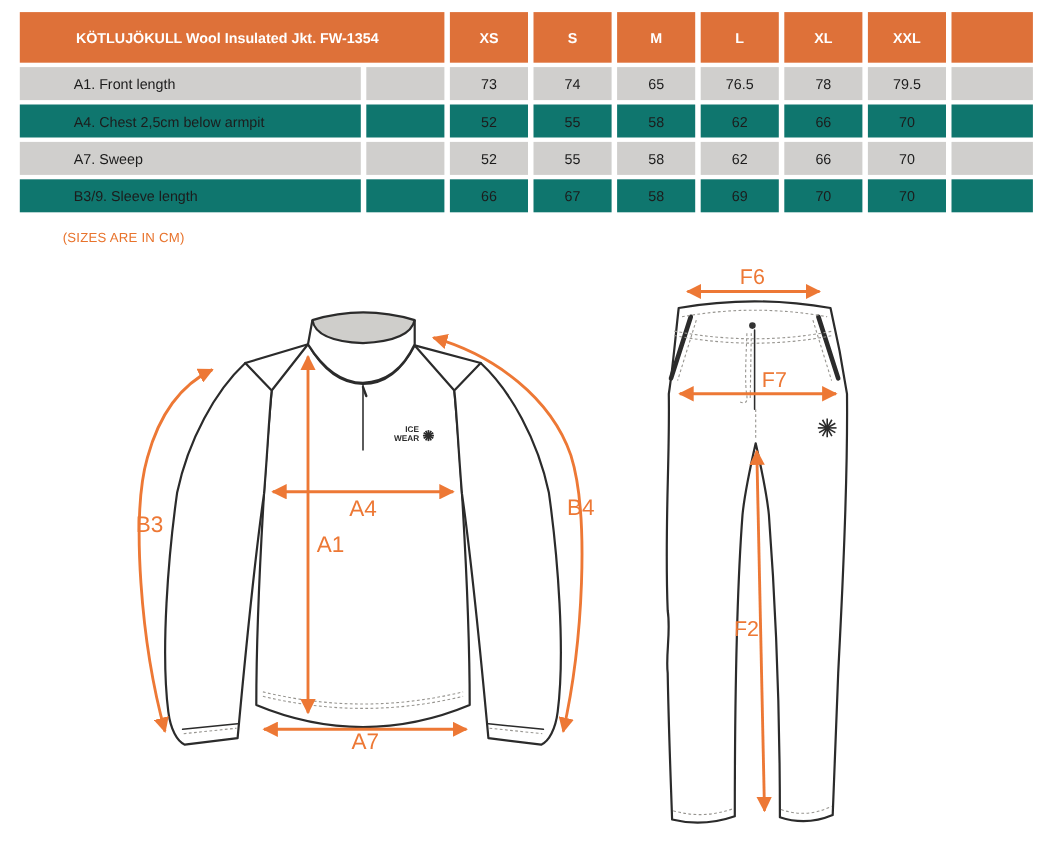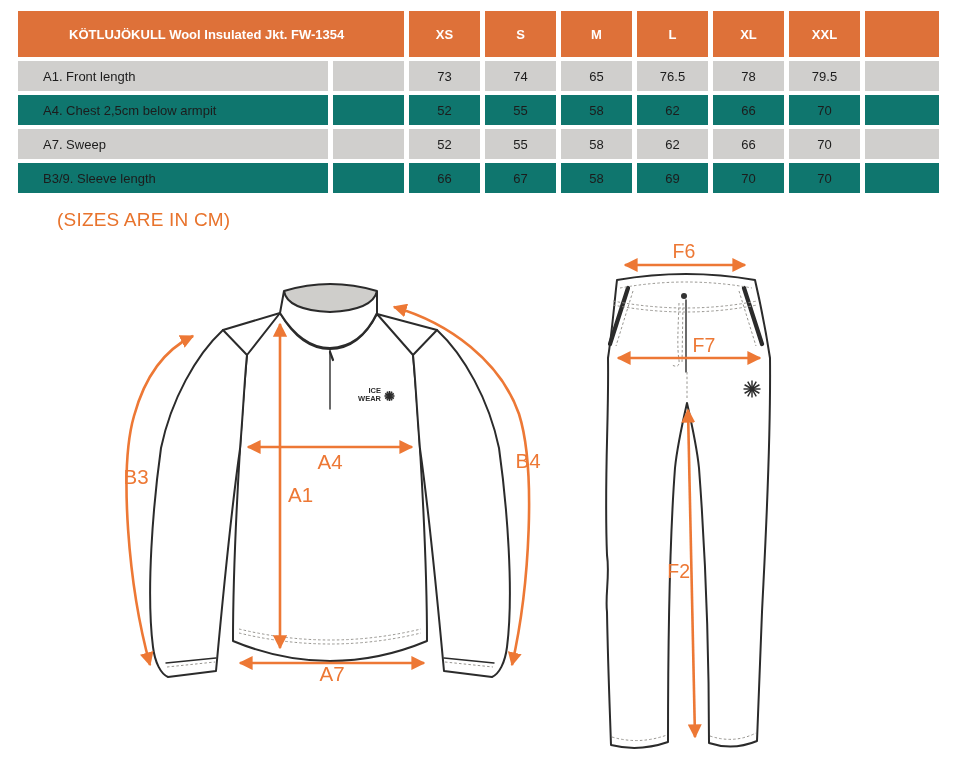--- a/index.html
+++ b/index.html
@@ -6,25 +6,25 @@
   body{width:960px;height:783px;position:relative;overflow:hidden;
        font-family:"Liberation Sans",sans-serif;}
   .size-table{position:absolute;left:18px;top:11px;display:grid;
     grid-template-columns:310px 71px 71px 71px 71px 71px 71px 71px 74px;
     grid-template-rows:46px 30px 30px 30px 30px;
     row-gap:4px;column-gap:5px;}
   .cell{display:flex;align-items:center;justify-content:center;
         font-size:13px;color:#1c1c1c;white-space:nowrap;}
   .hd{background:#DE7139;color:#fff;font-weight:700;}
   .title-cell{grid-column:1 / span 2;justify-content:flex-start;padding-left:51px;}
-  .lbl{justify-content:flex-start;padding-left:25px;}
+  .lbl{justify-content:flex-start;padding-left:49px;}
   .dark{background:#D0CFCD;}
   .light{background:#0f766e;}
   .units-note{position:absolute;left:57px;top:209px;color:#E8732C;
-              font-size:19px;letter-spacing:.2px;}
+              font-size:12px;letter-spacing:.2px;}
   svg.diagram{position:absolute;left:0;top:0;}
   .dim{font-family:"Liberation Sans",sans-serif;font-size:20.5px;fill:#ED7835;}
   .dimF{font-family:"Liberation Sans",sans-serif;font-size:19.5px;fill:#ED7835;}
   .logoTxt{font-family:"Liberation Sans",sans-serif;font-size:7.5px;font-weight:700;fill:#2b2b2b;}
 </style>
 </head>
 <body>
 
 <div class="size-table">
 

